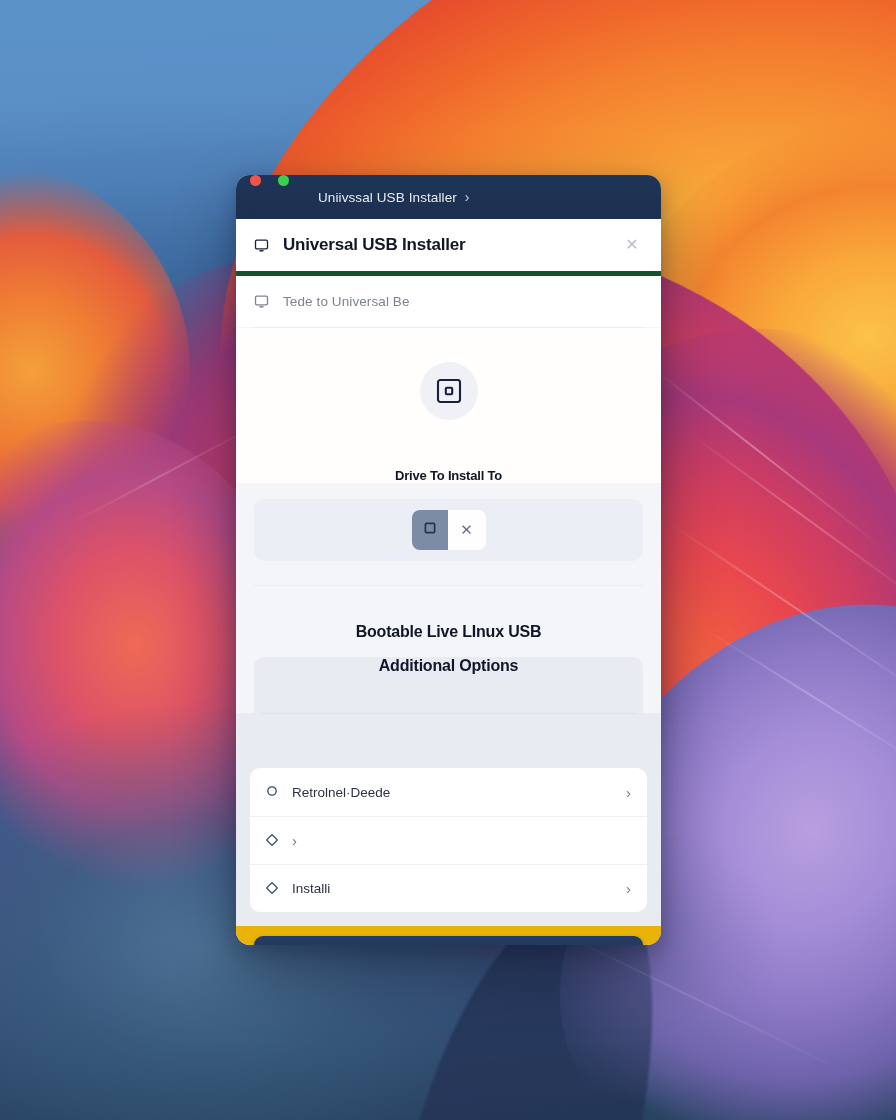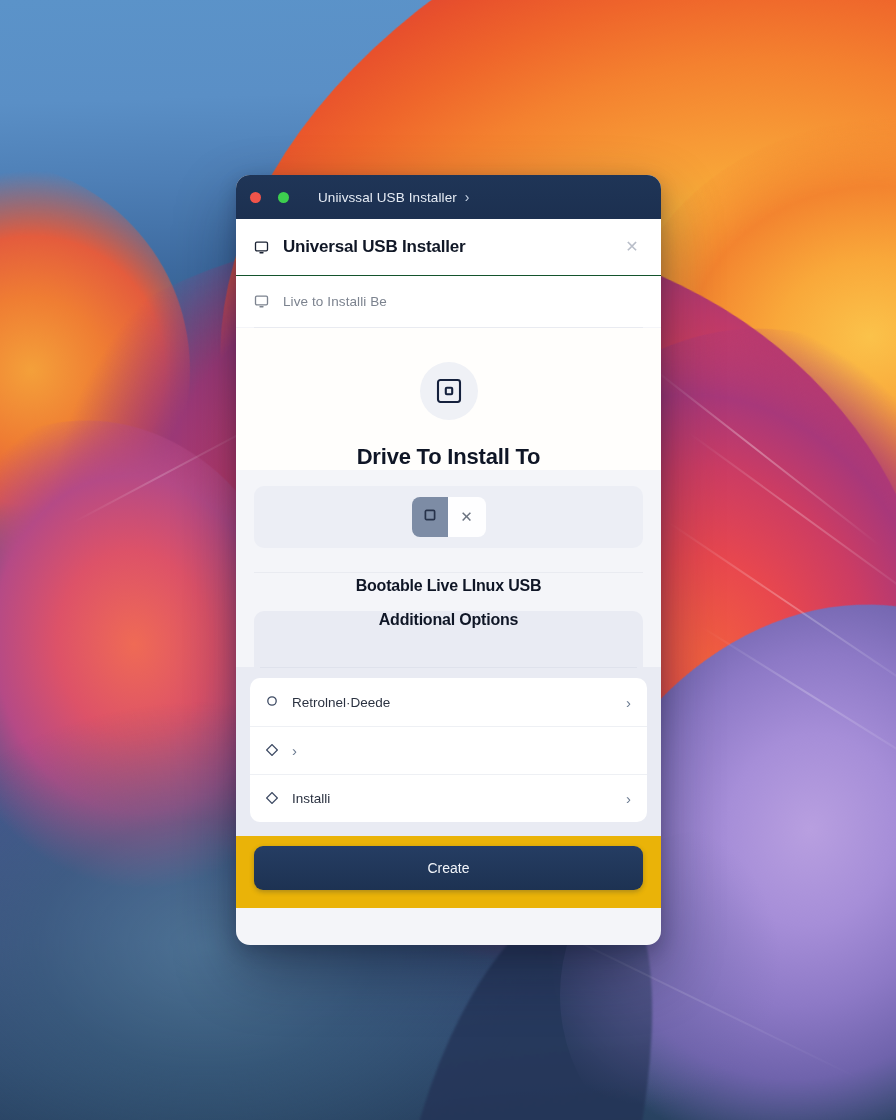--- a/index.html
+++ b/index.html
@@ -115,21 +115,21 @@
     left:236px; top:175px;
     width:425px; height:770px;
     border-radius:14px;
     box-shadow:0 26px 60px rgba(12,20,40,.42), 0 6px 18px rgba(12,20,40,.22);
     overflow:hidden;
     background:#f4f5f9;
   }
   #titlebar {
     height:44px;
     background:linear-gradient(180deg,#1f3557 0%, #1c3050 100%);
-    display:flex; align-items:center; gap:17px;
+    display:flex; gap:17px;
     padding:0 14px;
   }
   .dot { width:11px; height:11px; border-radius:50%; }
   #dot-red { background:#f2544a; }
   #dot-green { background:#3dcf4f; }
   #titlebar-title {
     margin-left:12px;
     color:#e6ecf5;
     font-size:13.5px;
     letter-spacing:.1px;
@@ -138,21 +138,21 @@
   }
   .tb-chevron { font-size:14px; color:#c9d6e8; }
 
   
   #app-header {
     background:#ffffff;
     height:57px;
     display:flex; align-items:center;
     padding:0 18px;
     gap:14px;
-    border-bottom:1px solid #14532d;
+    border-bottom:5px solid #14532d;
   }
   #app-header .hdr-title {
     font-size:17px; font-weight:bold; color:#101726;
     flex:1; letter-spacing:-.2px;
   }
   .monitor-ico { width:15px; height:15px; display:block; }
   #close-x {
     width:22px; height:22px;
     display:flex; align-items:center; justify-content:center;
     color:#b9bec9; font-size:16px; line-height:1; cursor:pointer;
@@ -176,22 +176,22 @@
     background:#fffefc;
     padding:34px 0 0 0;
     display:flex; flex-direction:column; align-items:center;
   }
   #hero-badge {
     width:58px; height:58px; border-radius:50%;
     background:#eff1f6;
     display:flex; align-items:center; justify-content:center;
   }
   #hero-title {
-    margin-top:24px;
-    font-size:22px; font-weight:bold; color:#0f1626;
+    margin-top:48px;
+    font-size:13px; font-weight:bold; color:#0f1626;
     letter-spacing:-.2px;
   }
 
   
   #drive-row {
     margin:16px 18px 0 18px;
     height:62px;
     background:#eceef5;
     border-radius:10px;
     display:flex; align-items:center; justify-content:center;
@@ -208,21 +208,21 @@
     background:#fefeff;
     border-radius:0 8px 8px 0;
     display:flex; align-items:center; justify-content:center;
     color:#6b7380; font-size:15px;
   }
 
   #sect-divider { height:1px; background:#e9ebf1; margin:24px 18px 0 18px; }
 
   #bootable-title {
     text-align:center;
-    margin-top:4px;
+    margin-top:37px;
     font-size:16px; font-weight:bold; color:#0f1626;
     letter-spacing:-.2px;
   }
 
   
   #addl-card {
     margin:16px 18px 0 18px;
     background:#e9ebf3;
     border-radius:10px 10px 0 0;
     height:56px;
@@ -234,20 +234,21 @@
   
   #options-panel {
     margin:0 0 0 0;
     background:#e9ebf3;
     padding:10px 14px 14px 14px;
   }
   #options-list {
     background:#fff;
     border-radius:10px;
     overflow:hidden;
+    margin-top:44px;
   }
   .opt-row {
     height:48px;
     display:flex; align-items:center;
     padding:0 16px;
     gap:14px;
     cursor:pointer;
   }
   .opt-row + .opt-row { border-top:1px solid #eef0f4; }
   .opt-label { flex:1; font-size:13.5px; color:#2b3241; filter:blur(.35px); }
@@ -314,21 +315,21 @@
     <div id="close-x">✕</div>
   </div>
 
   <div id="sub-row">
     <span>
       <svg class="monitor-ico" viewBox="0 0 16 16" fill="none" stroke="#7c838f" stroke-width="1.4">
         <rect x="1.6" y="2.2" width="12.8" height="9.4" rx="1.4"></rect>
         <path d="M6.4 13.6h3.2" stroke-linecap="round"></path>
       </svg>
     </span>
-    <span class="sub-text">Live to Installi Be</span>
+    <span class="sub-text">Tede to Universal Be</span>
   </div>
   <div class="divider"></div>
 
   <div id="hero">
     <div id="hero-badge">
       <svg width="32" height="32" viewBox="0 0 32 32" fill="none" stroke="#15213d" stroke-width="2.1">
         <rect x="5" y="5" width="22" height="22" rx="2.4"></rect>
         <rect x="12.8" y="12.8" width="6.4" height="6.4" rx="1"></rect>
       </svg>
     </div>

